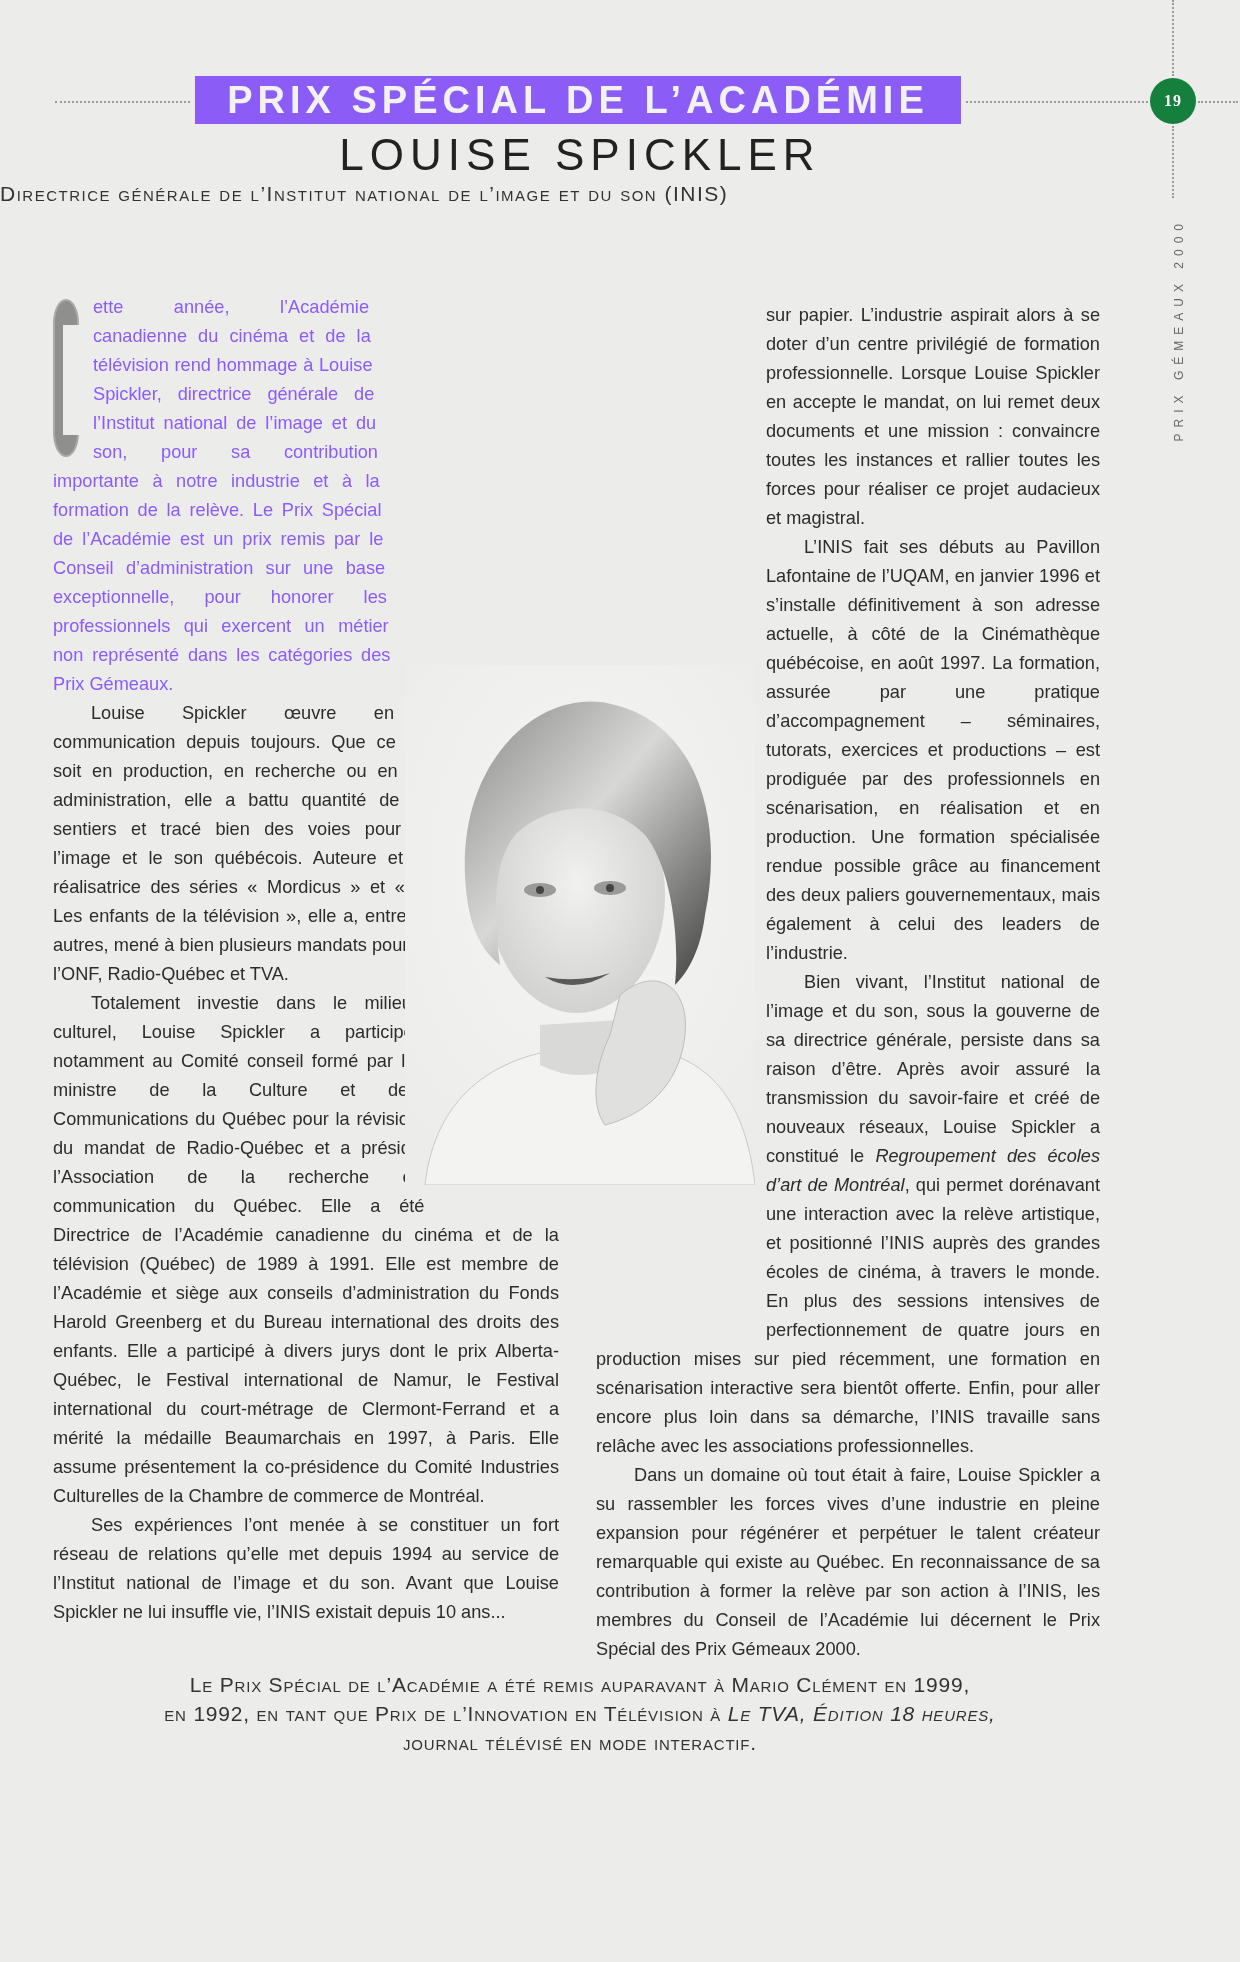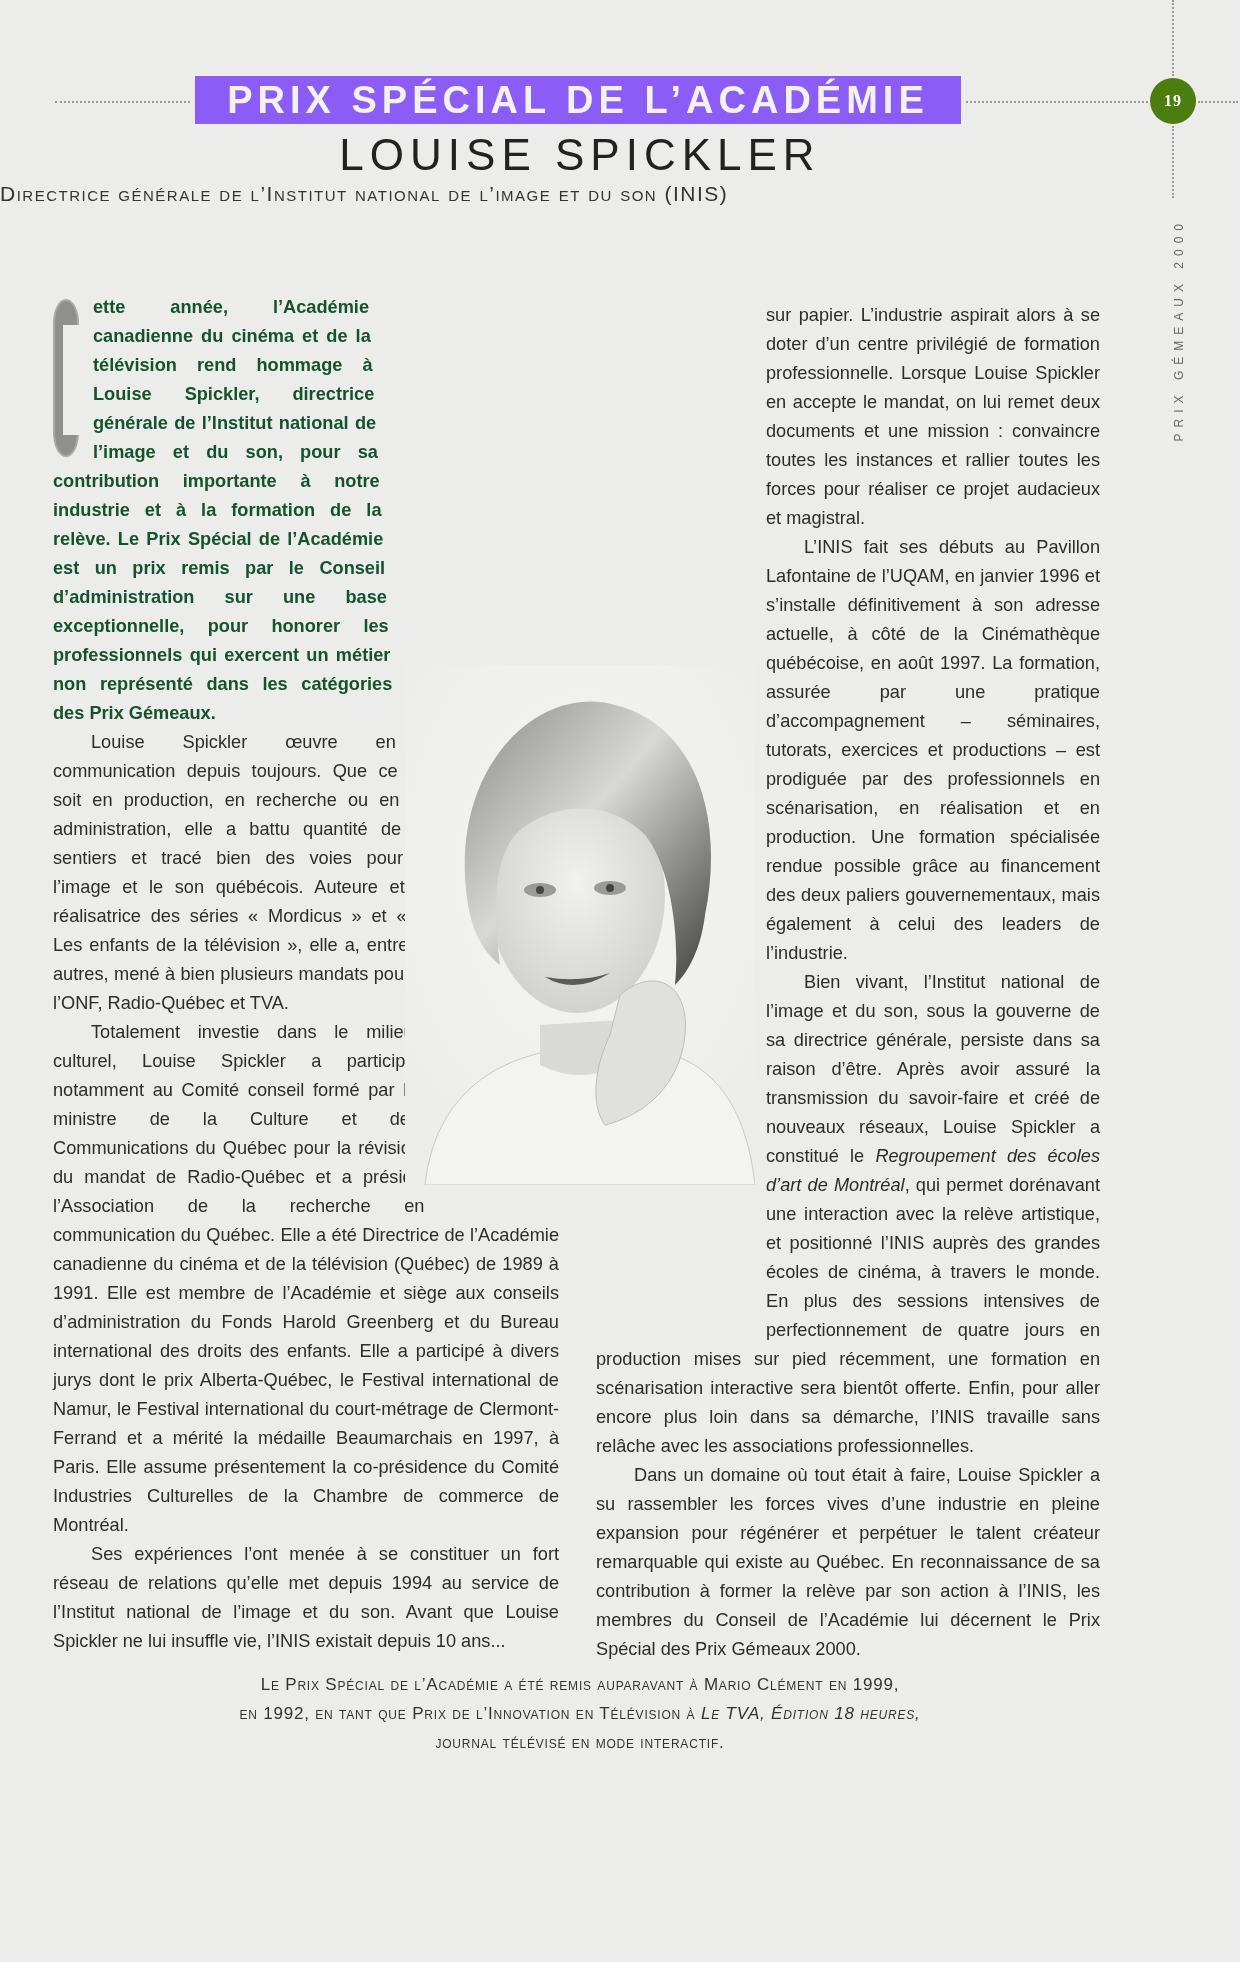--- a/index.html
+++ b/index.html
@@ -42,41 +42,41 @@
     position: absolute; left: 0; width: 1160px; top: 182px;
     text-align: left;
     font-family: "Liberation Sans", sans-serif;
     font-size: 21px; letter-spacing: 1.5px;
     font-variant: small-caps;
     color: #333;
   }
   .page-badge {
     position: absolute; left: 1150px; top: 78px;
     width: 46px; height: 46px; border-radius: 50%;
-    background: #4d7c0f; color: #fff;
+    background: #15803d; color: #fff;
     display: flex; align-items: center; justify-content: center;
     font-family: "Liberation Serif", serif; font-weight: bold;
     font-size: 16px; letter-spacing: 1px;
   }
   .running-head {
     position: absolute; left: 1172px; top: 218px;
     writing-mode: vertical-rl; transform: rotate(180deg);
     font-family: "Liberation Sans", sans-serif;
     font-size: 12px; letter-spacing: 6px; color: #666;
   }
   .col {
     position: absolute;
     font-family: "Liberation Sans", sans-serif;
     font-size: 18.2px; line-height: 29px;
     text-align: justify;
     color: #2c2c2c;
   }
   .col p { margin: 0; text-indent: 38px; }
   .col p.noindent { text-indent: 0; }
-  .col .lead { font-weight: bold; color: #14532d; }
+  .col .lead { font-weight: normal; color: #8b5cf6; }
   .dropcap {
     float: left;
     width: 26px; height: 158px;
     margin: 6px 14px 0 0;
     border: 2px solid #a9a9a7;
     border-radius: 14px / 26px;
     position: relative;
     background: #8f8f8d;
     box-sizing: border-box;
   }
@@ -97,21 +97,21 @@
   }
   .photo {
     position: absolute; left: 405px; top: 665px;
     width: 350px; height: 520px;
   }
   .footer-note {
     position: absolute; left: 120px; width: 920px; top: 1670px;
     text-align: center;
     font-family: "Liberation Sans", sans-serif;
     font-variant: small-caps;
-    font-size: 17px; line-height: 29px; letter-spacing: 0.8px;
+    font-size: 21px; line-height: 29px; letter-spacing: 0.8px;
     color: #333;
   }
   .footer-note i { font-style: italic; }
 </style>
 </head>
 <body>
 
 <div class="dots-h" style="left:55px; top:101px; width:135px;"></div>
 <div class="dots-h" style="left:966px; top:101px; width:182px;"></div>
 <div class="dots-h" style="left:1198px; top:101px; width:40px;"></div>

